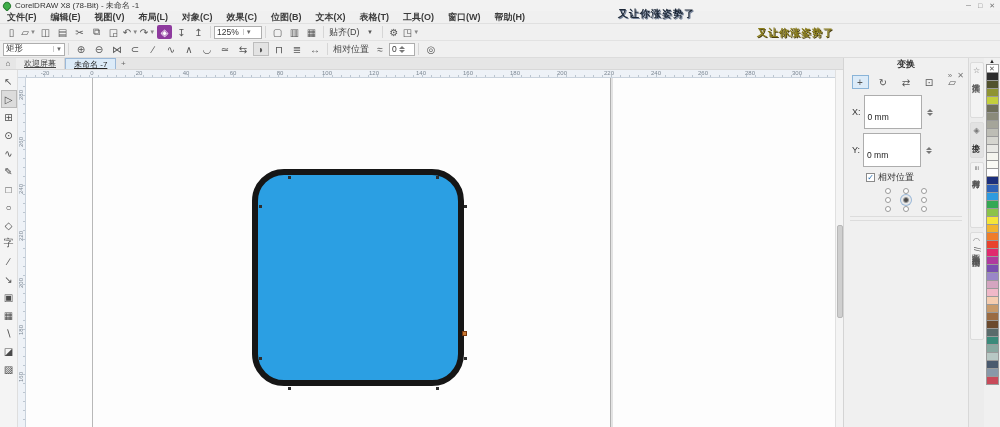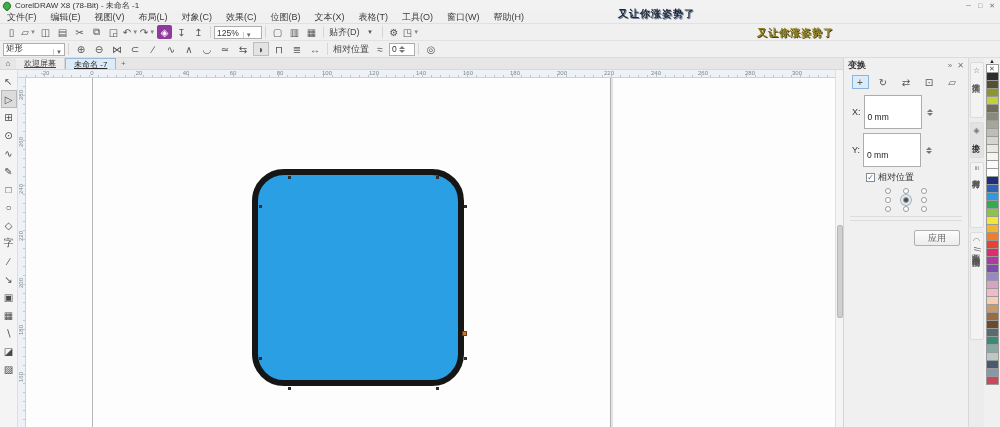--- a/index.html
+++ b/index.html
@@ -8,30 +8,30 @@
 
   
   .titlebar { position:absolute; left:0; top:0; width:1000px; height:11px; background:#f2f2f2;
     display:flex; align-items:center; font-size:8px; color:#333; }
   .applogo { width:8px; height:8px; margin:0 4px 0 3px; background:#3fae49;
     border-radius:50% 50% 50% 0; transform:rotate(-45deg); border:1px solid #2c7d34; }
   .winbtns { margin-left:auto; display:flex; gap:7px; padding-right:5px; color:#777; font-size:7px; }
   .winbtns span { cursor:default; }
 
   .menubar { position:absolute; left:0; top:11px; width:1000px; height:13px; background:#f0f0f0;
-    border-bottom:1px solid #e0e0e0; display:flex; align-items:center; font-size:9px; color:#3c3c3c; }
+    border-bottom:1px solid #e0e0e0; display:flex; align-items:center; font-size:9px; color:#3c3c3c;font-weight:bold; }
   .menu-item { padding:0 7px; line-height:13px; }
 
   .toolbar { position:absolute; left:0; top:24px; width:1000px; height:17px; background:#f0f0f0;
     border-bottom:1px solid #e2e2e2; display:flex; align-items:center; padding-left:3px; font-size:10px; color:#555; }
   .tbtn { width:15px; height:14px; display:inline-flex; align-items:center; justify-content:center; margin:0 1px; }
   .tbtn .dd { font-size:6px; color:#888; margin-left:1px; }
   .tsep { width:1px; height:12px; background:#d6d6d6; margin:0 3px; }
   .combo { height:13px; background:#fff; border:1px solid #aeaeae; display:inline-flex;
-    align-items:flex-end; font-size:8.5px; color:#333; padding:0 2px; }
+    align-items:center; font-size:8.5px; color:#333; padding:0 2px; }
   .combo .dd { margin-left:4px; font-size:6px; color:#666; border-left:1px solid #ccc; padding-left:2px; }
   .tlabel { font-size:9px; color:#444; margin:0 2px; }
 
   .propbar { position:absolute; left:0; top:41px; width:1000px; height:17px; background:#f0f0f0;
     border-bottom:1px solid #dcdcdc; display:flex; align-items:center; padding-left:3px; font-size:9px; color:#555; }
   .pbtn { width:16px; height:14px; display:inline-flex; align-items:center; justify-content:center; margin:0 1px; font-size:10px; }
   .pbtn.active { background:#e3e3e3; border:1px solid #bdbdbd; }
   .spinbox { height:13px; background:#fff; border:1px solid #aeaeae; display:inline-flex; align-items:center;
     font-size:8.5px; color:#333; padding:0 2px; }
   .spin { display:inline-flex; flex-direction:column; margin-left:2px; }
@@ -79,21 +79,21 @@
   .orangenode { position:absolute; width:5px; height:5px; background:#c77832; border:1px solid #7a3a10; }
 
   .vscroll { position:absolute; left:835px; top:70px; width:8px; height:357px; background:#f4f4f4;
     border-left:1px solid #e0e0e0; }
   .vthumb { position:absolute; left:1px; top:155px; width:6px; height:93px; background:#cfcfcf;
     border:1px solid #b8b8b8; border-radius:2px; }
 
   
   .docker { position:absolute; left:843px; top:58px; width:125px; height:369px; background:#f0f0f0;
     border-left:1px solid #d4d4d4; font-size:9px; color:#333; }
-  .dheader { height:14px; display:flex; align-items:center; padding:0 4px; }
+  .dheader { height:14px; display:flex; align-items:center; padding:0 4px;flex-direction:column; }
   .dtitle { font-weight:bold; color:#333; }
   .dhbtns { margin-left:auto; display:flex; gap:5px; color:#777; font-size:8px; }
   .dmodes { display:flex; justify-content:center; gap:6px; padding:3px 0 4px; }
   .dmode { width:17px; height:14px; display:flex; align-items:center; justify-content:center;
     font-size:10px; color:#555; }
   .dmode.active { border:1px solid #8ab4d8; background:#dcebf8; }
   .drow { display:flex; align-items:center; padding:2px 8px; gap:3px; }
   .dfield { flex:0 0 auto; width:58px; height:13px; background:#fff; border:1px solid #adadad;
     font-size:8.5px; padding:16px 3px; color:#222; }
   .chk { width:9px; height:9px; background:#fff; border:1px solid #8a8a8a; display:inline-flex;
@@ -466,23 +466,20 @@
       <span class="radio"></span>
       <span class="radio"></span>
       <span class="radio sel"></span>
       <span class="radio"></span>
       <span class="radio"></span>
       <span class="radio"></span>
       <span class="radio"></span>
     </div>
   <div class="ddiv"></div>
   <div class="ddiv"></div>
-  <div class="applyrow">
-    <span class="applybtn">应用</span>
-  </div>
 </div>
 
 <div class="dockertabs" id="docker-tabstrip">
     <div class="vtab" style="height: 56px;">
       <span class="ticon">☆</span>
       <span>插入字符</span>
     </div>
     <div class="vtab active" style="height: 36px;">
       <span class="ticon">◈</span>
       <span>变换</span>

